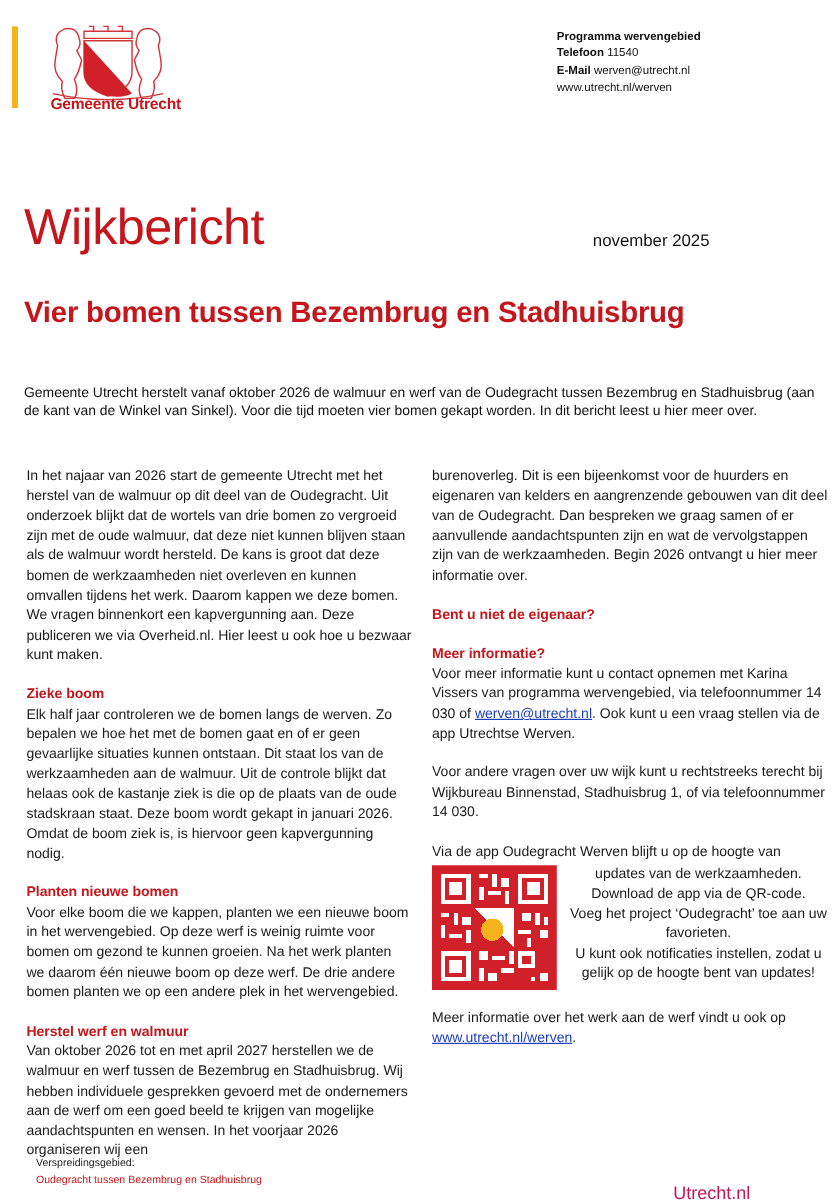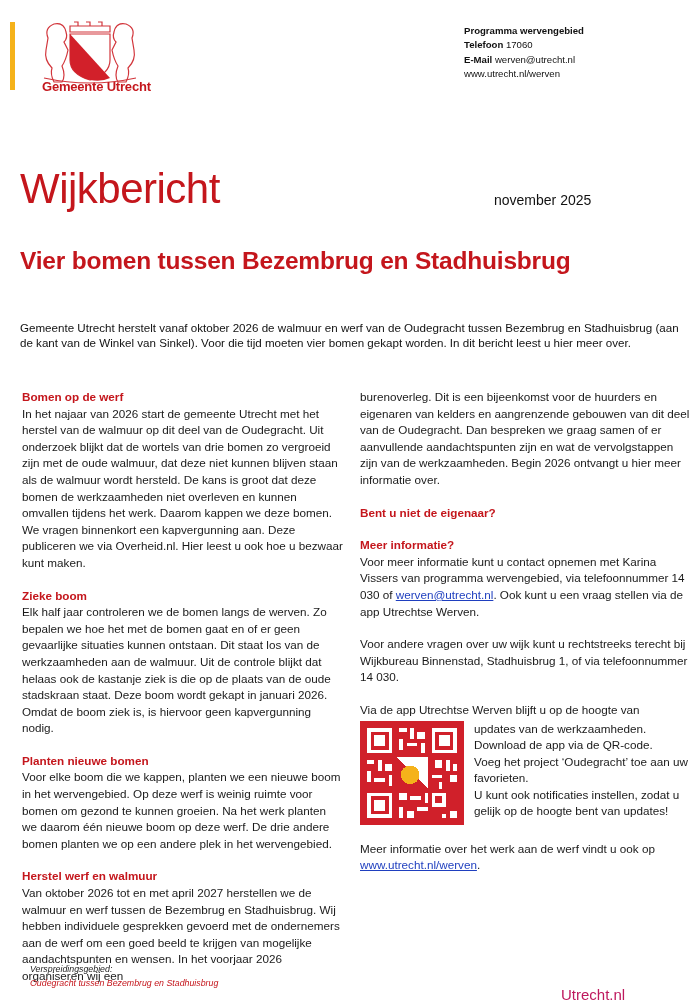--- a/index.html
+++ b/index.html
@@ -19,22 +19,22 @@
   .col { font-size: 11.7px; line-height: 16.6px; color: #1a1a1a; }
   .col-left { left: 22px; top: 389px; width: 322px; }
   .col-right { left: 360px; top: 389px; width: 330px; }
   .section { margin-bottom: 16px; }
   .section h3 { margin: 0; font-size: 11.7px; line-height: 16.6px; color: #c4161c; font-weight: bold; }
   .section p { margin: 0; }
   .section p + p { margin-top: 16px; }
   a.link { color: #1f3fbf; text-decoration: underline; }
   .qr-wrap { display: flex; gap: 10px; margin-top: 2px; }
   .qr { width: 104px; height: 104px; flex: none; }
-  .qr-text { flex: 1; }
-  .footer-label { left: 30px; top: 963px; font-size: 8.8px; line-height: 13.5px; color: #222; font-style: italic; }
+  .qr-text { flex: 1; text-align: center; }
+  .footer-label { left: 30px; top: 963px; font-size: 8.8px; line-height: 13.5px; color: #222; }
   .footer-area { color: #c4161c; }
   .footer-brand { left: 561px; top: 970px; font-size: 15px; font-weight: normal; color: #be185d; margin-top: 16px; }
 </style>
 </head>
 <body>
 
 <div class="abs accent-bar"></div>
 
 <svg class="abs logo" viewBox="0 0 120 78">
   <g fill="none" stroke="#d2353b" stroke-width="1.2">
@@ -44,37 +44,36 @@
     <path d="M44 4 l4 0 l0 4 M56 4 l4 0 l0 4 M68 4 l4 0 l0 4"></path>
     <path d="M14 60 q46 10 92 0"></path>
   </g>
   <path d="M40 16 l40 0 l0 26 q0 14 -20 20 q-20 -6 -20 -20 z" fill="#ffffff" stroke="#d2353b" stroke-width="1.2"></path>
   <path d="M40 16 l40 44 q-8 4 -20 2 q-20 -6 -20 -20 z" fill="#d2202a"></path>
 </svg>
 <div class="abs logo-text">Gemeente Utrecht</div>
 
 <div class="abs contact">
   <div class="row"><b>Programma wervengebied</b></div>
-  <div class="row"><b>Telefoon</b> <span>17060</span></div>
+  <div class="row"><b>Telefoon</b> <span>11540</span></div>
   <div class="row"><b>E-Mail</b> <span>werven@utrecht.nl</span></div>
   <div class="row">www.utrecht.nl/werven</div>
 </div>
 
 <div class="abs doc-title">Wijkbericht</div>
 <div class="abs doc-date">november 2025</div>
 
 <div class="abs headline">
   <div>Vier bomen tussen Bezembrug en Stadhuisbrug</div>
 </div>
 
 <div class="abs intro">Gemeente Utrecht herstelt vanaf oktober 2026 de walmuur en werf van de Oudegracht tussen Bezembrug en Stadhuisbrug (aan de kant van de Winkel van Sinkel). Voor die tijd moeten vier bomen gekapt worden. In dit bericht leest u hier meer over.</div>
 
 <div class="abs col col-left">
   <div class="section">
-    <h3>Bomen op de werf</h3>
     <p>In het najaar van 2026 start de gemeente Utrecht met het herstel van de walmuur op dit deel van de Oudegracht. Uit onderzoek blijkt dat de wortels van drie bomen zo vergroeid zijn met de oude walmuur, dat deze niet kunnen blijven staan als de walmuur wordt hersteld. De kans is groot dat deze bomen de werkzaamheden niet overleven en kunnen omvallen tijdens het werk. Daarom kappen we deze bomen. We vragen binnenkort een kapvergunning aan. Deze publiceren we via Overheid.nl. Hier leest u ook hoe u bezwaar kunt maken.</p>
   </div>
   <div class="section">
     <h3>Zieke boom</h3>
     <p>Elk half jaar controleren we de bomen langs de werven. Zo bepalen we hoe het met de bomen gaat en of er geen gevaarlijke situaties kunnen ontstaan. Dit staat los van de werkzaamheden aan de walmuur. Uit de controle blijkt dat helaas ook de kastanje ziek is die op de plaats van de oude stadskraan staat. Deze boom wordt gekapt in januari 2026. Omdat de boom ziek is, is hiervoor geen kapvergunning nodig.</p>
   </div>
   <div class="section">
     <h3>Planten nieuwe bomen</h3>
     <p>Voor elke boom die we kappen, planten we een nieuwe boom in het wervengebied. Op deze werf is weinig ruimte voor bomen om gezond te kunnen groeien. Na het werk planten we daarom één nieuwe boom op deze werf. De drie andere bomen planten we op een andere plek in het wervengebied.</p>
   </div>
@@ -90,21 +89,21 @@
   </div>
   <div class="section">
     <h3>Bent u niet de eigenaar?</h3>
   </div>
   <div class="section">
     <h3>Meer informatie?</h3>
     <p><span>Voor meer informatie kunt u contact opnemen met Karina Vissers van programma wervengebied, via telefoonnummer 14 030 of </span><a class="link">werven@utrecht.nl</a><span>. Ook kunt u een vraag stellen via de app Utrechtse Werven.</span></p>
     <p>Voor andere vragen over uw wijk kunt u rechtstreeks terecht bij Wijkbureau Binnenstad, Stadhuisbrug 1, of via telefoonnummer 14 030.</p>
   </div>
   <div class="section">
-    <p>Via de app Utrechtse Werven blijft u op de hoogte van</p>
+    <p>Via de app Oudegracht Werven blijft u op de hoogte van</p>
     <div class="qr-wrap">
       <svg class="qr" viewBox="0 0 29 29" shape-rendering="crispEdges">
         <rect width="29" height="29" fill="#d0202a"></rect>
         <g fill="#ffffff">
           <rect x="2" y="2" width="7" height="7"></rect>
             <rect x="3" y="3" width="5" height="5" fill="#d0202a"></rect>
             <rect x="4" y="4" width="3" height="3"></rect>
           <rect x="20" y="2" width="7" height="7"></rect>
             <rect x="21" y="3" width="5" height="5" fill="#d0202a"></rect>
             <rect x="22" y="4" width="3" height="3"></rect>

